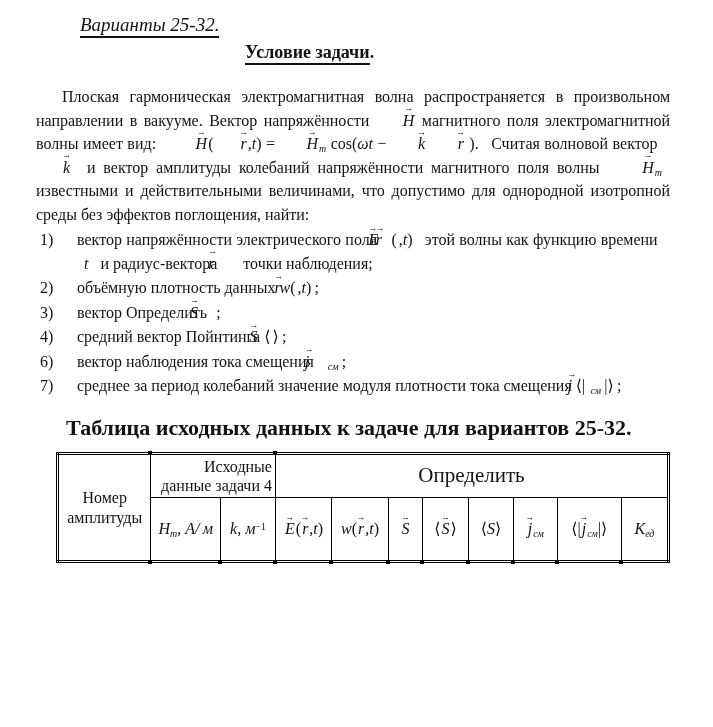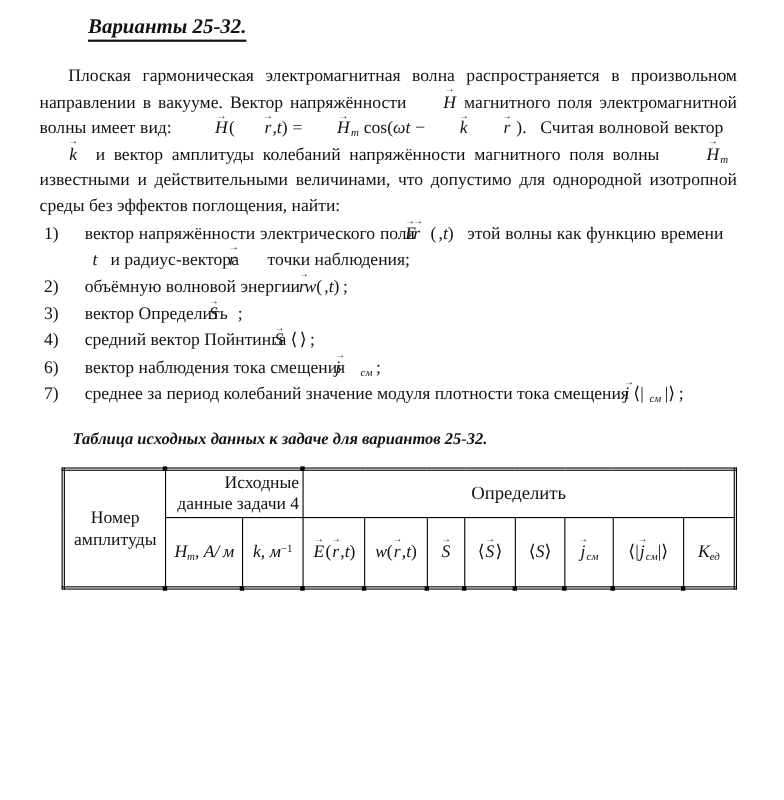--- a/index.html
+++ b/index.html
@@ -3,56 +3,57 @@
 <meta charset="utf-8">
 <style>
   html,body{margin:0;padding:0;}
   body{
     width:713px;height:727px;overflow:hidden;background:#ffffff;color:#121212;
     font-family:"Liberation Serif","DejaVu Serif","DejaVu Sans",serif;
     font-size:16px;line-height:23.5px;
     padding:10px 43px 0 36px;box-sizing:border-box;
   }
   .u{border-bottom:2px solid #121212;padding-bottom:1px;}
-  h1{margin:2px 0 0 44px;font-size:19px;font-style:italic;font-weight:bold;line-height:26px;}
+  h1{margin:2px 0 0 44px;font-size:19px;font-style:italic;font-weight:normal;line-height:26px;}
   h2{margin:2px 0 0 209px;font-size:18px;font-weight:bold;line-height:25px;}
   .para{margin:20px 0 0 0;text-align:justify;text-indent:26px;}
   .list{margin-top:2px;}
   .li{text-align:justify;padding-left:48px;text-indent:-22px;margin-top:1px;}
   .li .num{display:inline-block;margin-right:15px;}
   .li-flush{padding-left:0;text-indent:26px;}
   .it{font-style:italic;}
   .vec{position:relative;display:inline-block;font-style:italic;margin:0 1px;}
   .va{position:absolute;left:50%;top:-0.50em;transform:translateX(-50%);
       font-size:0.55em;font-style:normal;line-height:1;}
   sub.msub{font-size:0.62em;font-style:italic;vertical-align:-0.28em;line-height:0;}
   sup.msup{font-size:0.62em;font-style:normal;vertical-align:0.45em;line-height:0;}
-  .tbl-title{margin:18px 0 0 30px;font-weight:bold;font-size:15px;font-style:italic;}
+  .tbl-title{margin:18px 0 0 30px;font-weight:bold;font-size:22px;}
   .tbl-wrap{position:relative;display:inline-block;margin:13px 0 0 20px;}
   table{border-collapse:collapse;border:3px double #000;table-layout:fixed;}
   td{border:1px solid #000;text-align:center;vertical-align:middle;padding:2px 3px;}
   .c-corner{line-height:20px;}
   .c-group1{height:34px;line-height:19px;text-align:right;}
-  .c-group2{font-size:17px;}
+  .c-group2{font-size:21px;}
   .math-h{height:58px;font-size:16px;}
   .sq{position:absolute;width:4px;height:4px;background:#000;}
 </style>
 </head>
 <body>
 
 <div>
 
   <h1><span class="u">Варианты 25-32.</span></h1>
 
+  <h2><span class="u">Условие задачи</span><span>.</span></h2>
 
   <p class="para"><span>Плоская гармоническая электромагнитная волна распространяется в произвольном направлении в вакууме. Вектор напряжённости </span><span class="vec"><span>H</span><span class="va">→</span></span><span> магнитного поля электромагнитной волны имеет вид:  </span><span class="vec"><span>H</span><span class="va">→</span></span><span>(</span><span class="vec"><span>r</span><span class="va">→</span></span><span>,</span><span class="it">t</span><span>) = </span><span class="vec"><span>H</span><span class="va">→</span></span><sub class="msub">m</sub><span> cos(</span><span class="it">ω</span><span class="it">t</span><span> − </span><span class="vec"><span>k</span><span class="va">→</span></span><span> </span><span class="vec"><span>r</span><span class="va">→</span></span><span> ).  Считая волновой вектор  </span><span class="vec"><span>k</span><span class="va">→</span></span><span>  и вектор амплитуды колебаний напряжённости магнитного поля волны  </span><span class="vec"><span>H</span><span class="va">→</span></span><sub class="msub">m</sub><span>  известными и действительными величинами, что допустимо для однородной изотропной среды без эффектов поглощения, найти:</span></p>
 
   <div class="list">
       <div class="li"><span class="num">1)</span><span><span>вектор напряжённости электрического поля  </span><span class="vec"><span>E</span><span class="va">→</span></span><span>(</span><span class="vec"><span>r</span><span class="va">→</span></span><span>,</span><span class="it">t</span><span>)  этой волны как функцию времени  </span><span class="it">t</span><span>  и радиус-вектора  </span><span class="vec"><span>r</span><span class="va">→</span></span><span>  точки наблюдения;</span></span></div>
-      <div class="li"><span class="num">2)</span><span><span>объёмную волновой энергии </span><span class="it">w</span><span>(</span><span class="vec"><span>r</span><span class="va">→</span></span><span>,</span><span class="it">t</span><span>) ;</span></span></div>
+      <div class="li"><span class="num">2)</span><span><span>объёмную плотность данных </span><span class="it">w</span><span>(</span><span class="vec"><span>r</span><span class="va">→</span></span><span>,</span><span class="it">t</span><span>) ;</span></span></div>
       <div class="li"><span class="num">3)</span><span><span>вектор Определить </span><span class="vec"><span>S</span><span class="va">→</span></span><span> ;</span></span></div>
       <div class="li"><span class="num">4)</span><span><span>средний вектор Пойнтинга </span><span>⟨</span><span class="vec"><span>S</span><span class="va">→</span></span><span>⟩ ;</span></span></div>
       <div class="li"><span class="num">6)</span><span><span>вектор наблюдения тока смещения  </span><span class="vec"><span>j</span><span class="va">→</span></span><sub class="msub">см</sub><span> ;</span></span></div>
       <div class="li"><span class="num">7)</span><span><span>среднее за период колебаний значение модуля плотности тока смещения </span><span>⟨| </span><span class="vec"><span>j</span><span class="va">→</span></span><sub class="msub">см</sub><span> |⟩ ;</span></span></div>
     </div>
 
   <p class="tbl-title">Таблица исходных данных к задаче для вариантов 25-32.</p>
 
   <div class="tbl-wrap">
     <table>

